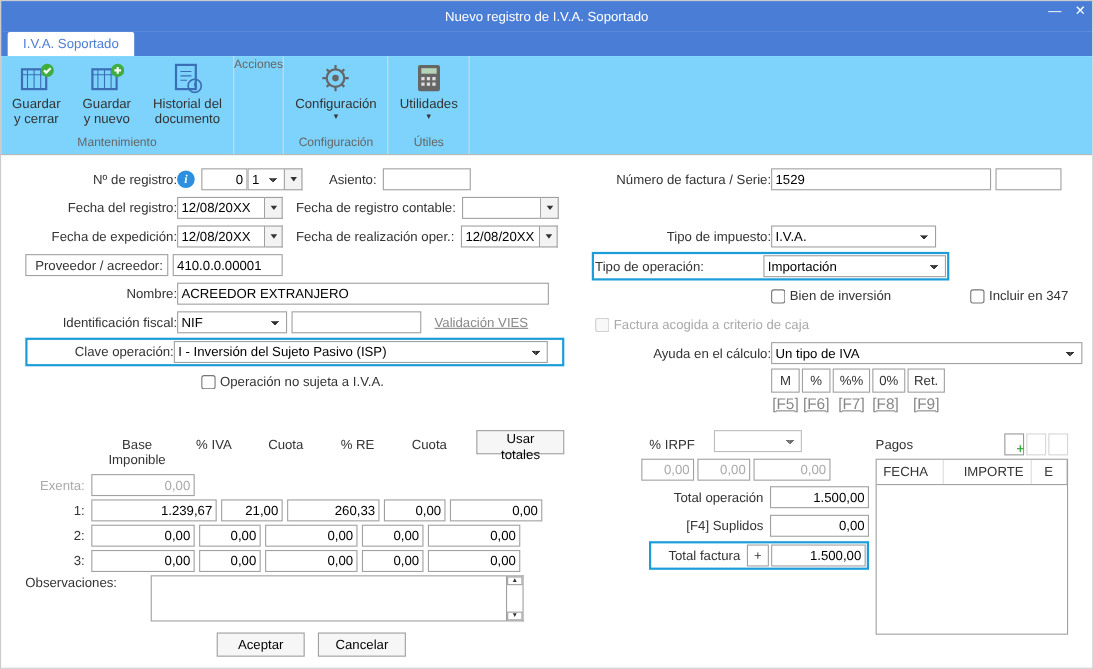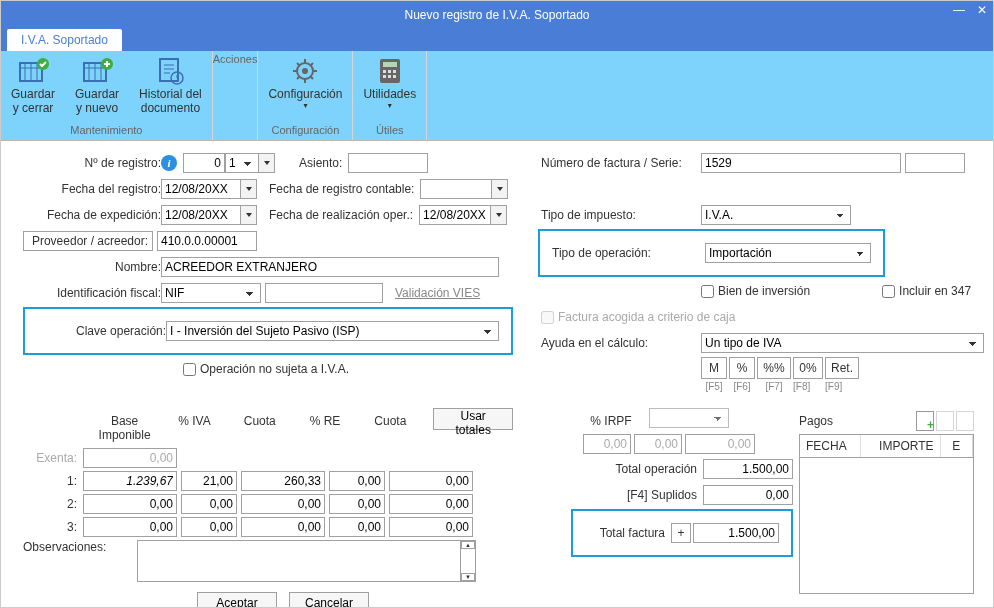--- a/index.html
+++ b/index.html
@@ -11,33 +11,33 @@
 .ribbon{background:#7dd3fc;border-bottom:1px solid #b8b8b8;height:90px;display:flex;}
 .ribgrp{display:flex;flex-direction:column;align-items:center;border-right:1px solid #d6d6d6;padding:0;}
 .ribgrp .items{display:flex;flex:1;}
 .ribitm{display:flex;flex-direction:column;align-items:center;justify-content:flex-start;padding:4px 10px;cursor:pointer;text-align:center;white-space:nowrap;}
 .ribitm svg{width:32px;height:32px;}
 .riblbl{color:#666;font-size:11px;padding:2px 0 4px;text-align:center;width:100%;}
 .body{padding:10px 22px;display:flex;gap:28px;}
 .col{flex:1;}
 .row{display:flex;align-items:center;min-height:24px;margin-bottom:2px;}
 .lbl{width:138px;text-align:right;}
-.lbl2{width:160px;text-align:left;}
+.lbl2{width:160px;text-align:right;}
 input[type=text],select,.dd{height:20px;border:1px solid #a0a0a0;padding:0 3px;font-size:12px;background:#fff;}
 input.ra{text-align:right;}
 select,.dd{padding-right:16px;position:relative;background-image:linear-gradient(45deg,transparent 50%,#333 50%),linear-gradient(135deg,#333 50%,transparent 50%);background-position:calc(100% - 10px) 8px,calc(100% - 6px) 8px;background-size:4px 4px;background-repeat:no-repeat;appearance:none;}
 .ddonly{width:16px;height:20px;border:1px solid #a0a0a0;border-left:none;background:#f3f3f3;display:flex;align-items:center;justify-content:center;}
 .ddonly::after{content:"";border-left:3px solid transparent;border-right:3px solid transparent;border-top:4px solid #333;}
 .chk{display:flex;align-items:center;gap:4px;}
 .chk input{width:13px;height:13px;}
 .link{color:#888;text-decoration:underline;cursor:pointer;}
-.hl{border:2px solid #1b9dd9;padding:12px;}
+.hl{border:2px solid #1b9dd9;padding:1px;}
 .calcbtns{display:flex;gap:2px;}
 .cbtn{min-width:26px;height:22px;border:1px solid #a0a0a0;background:#fff;display:flex;align-items:center;justify-content:center;cursor:pointer;}
-.helper{color:#888;font-size:10px;}
+.helper{color:#888;font-size:14px;text-decoration:underline;}
 .grid{margin:4px 22px 0;}
 .ghdr{display:flex;font-weight:400;text-align:center;}
 .ghdr>div{padding:6px 4px;text-align:center;}
 .grow{display:flex;align-items:center;margin-bottom:3px;}
 .btn{height:22px;padding:0 12px;border:1px solid #a0a0a0;background:#f6f6f6;cursor:pointer;}
 .rightcol{width:470px;}
 .totals .row{justify-content:flex-end;}
 .totallbl{text-align:right;padding-right:6px;}
 .pagos{border:1px solid #a0a0a0;width:175px;}
 .pagos th{border-bottom:1px solid #a0a0a0;font-weight:400;padding:4px 6px;text-align:left;border-right:1px solid #ddd;}
@@ -238,21 +238,21 @@
           <div class="cbtn">%</div>
           <div class="cbtn" style="min-width:34px">%%</div>
           <div class="cbtn" style="min-width:30px">0%</div>
           <div class="cbtn" style="min-width:34px">Ret.</div>
         </div>
         <div class="calcbtns" style="gap:2px;margin-top:2px">
           <span class="helper" style="width:26px;text-align:center">[F5]</span>
           <span class="helper" style="width:26px;text-align:center">[F6]</span>
           <span class="helper" style="width:34px;text-align:center">[F7]</span>
           <span class="helper" style="width:30px;text-align:left">[F8]</span>
-          <span class="helper" style="width:34px;text-align:left">[F9]</span>
+          <span class="helper" style="width:34px;text-align:center">[F9]</span>
         </div>
       </div>
     </div>
   </div>
 </div>
 
 <div class="grid">
   <div style="display:flex;">
     <div style="width:490px">
       <div class="ghdr">
@@ -263,21 +263,21 @@
         <div style="width:56px">% RE</div>
         <div style="width:84px">Cuota</div>
         <button class="btn" style="width:84px;margin-left:4px">Usar totales</button>
       </div>
       <div class="grow">
         <span style="width:60px;text-align:right;padding-right:6px;color:#aaa">Exenta:</span>
         <input type="text" class="ra" style="width: 94px; color: rgb(170, 170, 170);" disabled="" value="0,00">
       </div>
       <div class="grow">
         <span style="width:60px;text-align:right;padding-right:6px">1:</span>
-        <input type="text" class="ra" style="width: 94px; font-style: italic;" value="1.239,67">
+        <input type="text" class="ra" style="width: 114px;" value="1.239,67">
         <input type="text" class="ra" style="width: 56px; margin-left: 4px;" value="21,00">
         <input type="text" class="ra" style="width: 84px; margin-left: 4px;" value="260,33">
         <input type="text" class="ra" style="width: 56px; margin-left: 4px;" value="0,00">
         <input type="text" class="ra" style="width: 84px; margin-left: 4px;" value="0,00">
       </div>
       <div class="grow">
         <span style="width:60px;text-align:right;padding-right:6px">2:</span>
         <input type="text" class="ra" style="width: 94px;" value="0,00">
         <input type="text" class="ra" style="width: 56px; margin-left: 4px;" value="0,00">
         <input type="text" class="ra" style="width: 84px; margin-left: 4px;" value="0,00">

